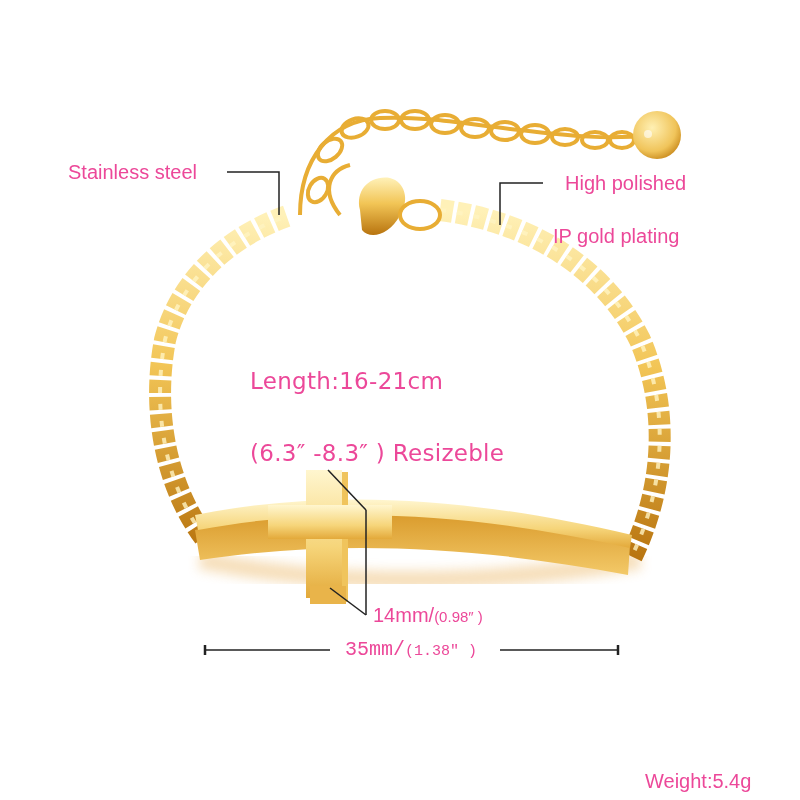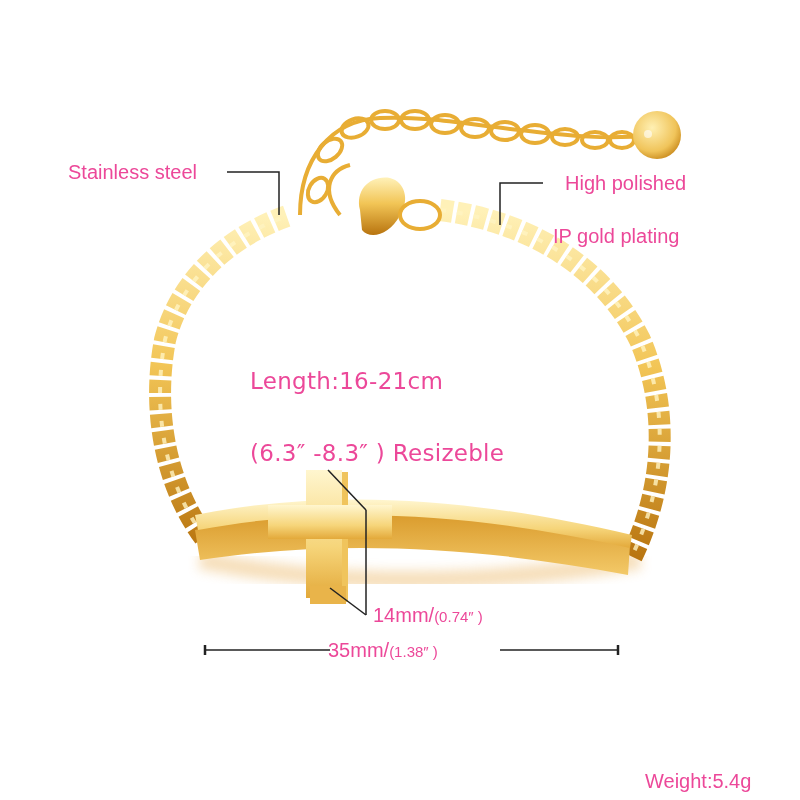--- a/index.html
+++ b/index.html
@@ -110,20 +110,20 @@
 
 <div class="label" style="left:68px; top:159px;">Stainless steel</div>
 
 <div class="label" style="left:553px; top:170px;margin-left:12px;">High polished</div>
 <div class="label" style="left:553px; top:199px;margin-top:24px;">IP gold plating</div>
 
 <div class="label label-mono" style="left:250px; top:368px; width:300px;">Length:16-21cm</div>
 <div class="label label-mono" style="left:250px; top:396px; width:300px;margin-top:44px;">(6.3″ -8.3″ ) Resizeble</div>
 
 <div class="label" style="left:373px; top:602px;">
-  <span>14mm/</span><span class="small">(0.74″ )</span>
+  <span>14mm/</span><span class="small">(0.98″ )</span>
 </div>
 
-<div class="label" style="left:328px; top:637px;">
+<div class="label" style="left:345px; top:637px;font-family:Liberation Mono, monospace;">
   <span>35mm/</span><span class="small">(1.38″ )</span>
 </div>
 
 <div class="label" style="left:645px; top:768px;">Weight:5.4g</div>
 
 </body></html>

